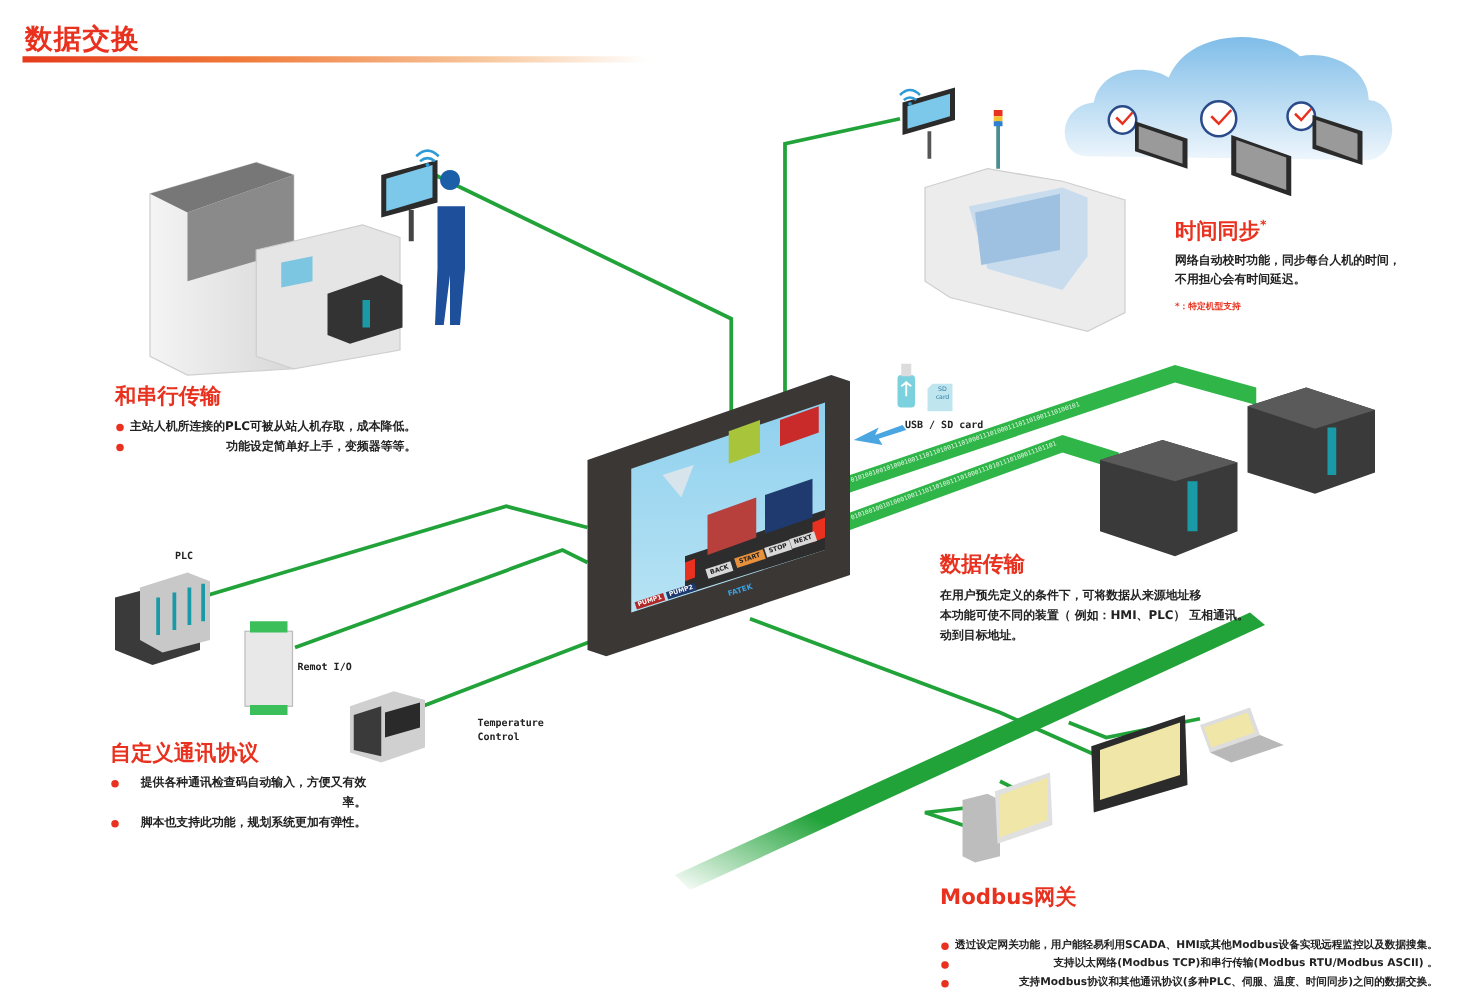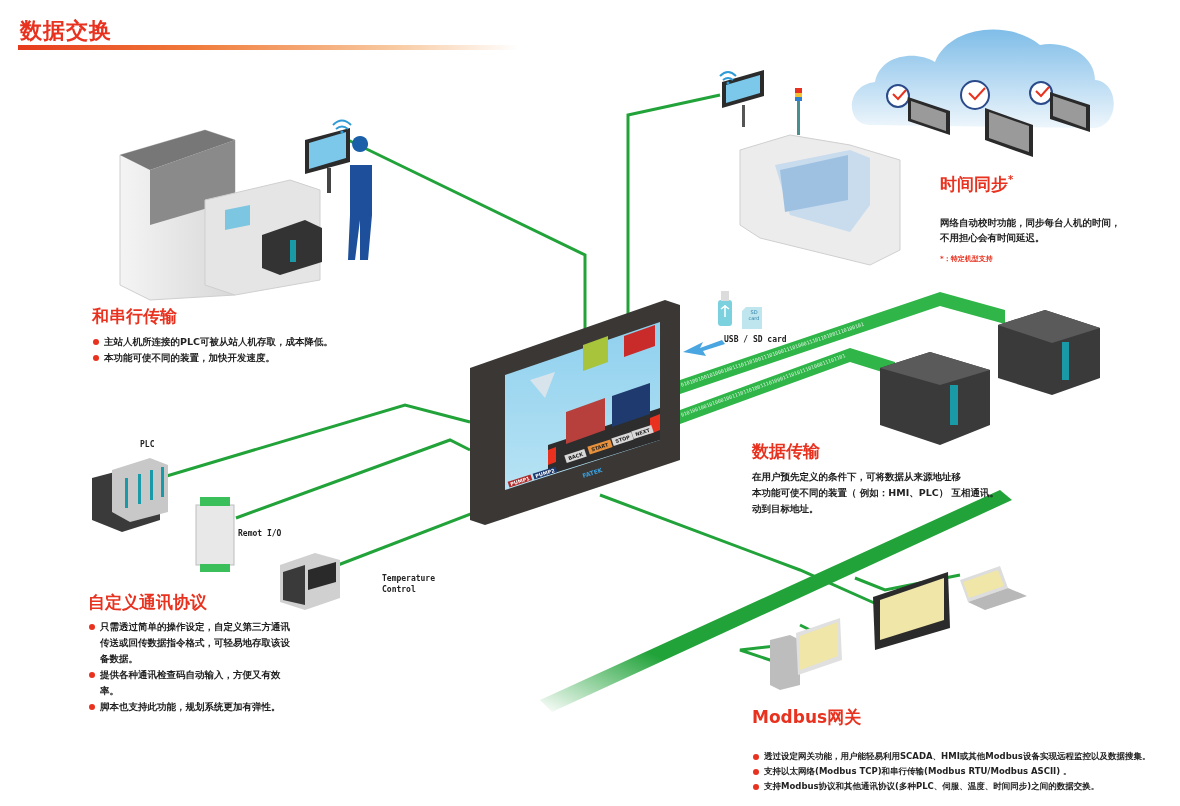--- a/index.html
+++ b/index.html
@@ -5,21 +5,21 @@
   * { margin:0; padding:0; box-sizing:border-box; }
   body { width:1180px; height:806px; background:#ffffff; position:relative; overflow:hidden;
          font-family:"DejaVu Sans", sans-serif; color:#222; }
   .abs { position:absolute; }
   .page-title { left:20px; top:16px; font-size:22px; font-weight:bold; color:#e8321f; letter-spacing:1px; }
   .title-bar { left:18px; top:45px; width:500px; height:5px;
                background:linear-gradient(to right,#e63a1c 0%, #f07a3a 35%, #f8c9a0 75%, rgba(255,255,255,0) 100%); }
   .sec-title { font-size:17px; font-weight:bold; color:#e8321f; white-space:nowrap; }
   .sec-title sup { font-size:10px; }
   .bul { list-style:none; font-size:9.5px; font-weight:bold; color:#222; line-height:16px; }
-  .bul li { position:relative; padding-left:12px; }
+  .bul li { position:relative; padding-left:12px;text-align:right; }
   .bul li::before { content:""; position:absolute; left:1px; top:5px; width:6px; height:6px; border-radius:50%; background:#e8321f; }
   .para { font-size:9.5px; font-weight:bold; color:#222; line-height:16px; }
   .note { font-size:7px; font-weight:bold; color:#e8321f; }
   .lbl { font-family:"DejaVu Sans Mono", monospace; font-size:8px; font-weight:bold; color:#222; line-height:11px; white-space:nowrap; }
   svg.net { position:absolute; left:0; top:0; }
 </style>
 </head>
 <body>
 
 <div class="abs page-title">数据交换</div>
@@ -219,48 +219,47 @@
 <div class="abs lbl" style="left:238px; top:528px;">Remot I/O</div>
 <div class="abs lbl" style="left:340px; top:573px;margin-left:42px;">
   <div>Temperature</div>
   <div>Control</div>
 </div>
 
 <div class="abs" style="left:92px; top:305px;">
   <div class="sec-title">和串行传输</div>
   <ul class="bul" style="margin-top:6px;">
     <li>主站人机所连接的PLC可被从站人机存取，成本降低。</li>
-    <li>本功能可使不同的装置，加快开发速度。</li>
+    <li>功能设定简单好上手，变频器等等。</li>
   </ul>
 </div>
 
 <div class="abs" style="left:940px; top:173px;">
   <div class="sec-title">
     <span>时间同步</span><sup>*</sup>
   </div>
-  <div class="para" style="margin-top:19px; line-height:15px;">
+  <div class="para" style="margin-top:5px; line-height:15px;">
     <div>网络自动校时功能，同步每台人机的时间，</div>
     <div>不用担心会有时间延迟。</div>
   </div>
   <div class="note" style="margin-top:9px;">*：特定机型支持</div>
 </div>
 
 <div class="abs" style="left:752px; top:440px;">
   <div class="sec-title">数据传输</div>
   <div class="para" style="margin-top:6px;">
     <div>在用户预先定义的条件下，可将数据从来源地址移</div>
     <div>本功能可使不同的装置（ 例如：HMI、PLC） 互相通讯。</div>
     <div>动到目标地址。</div>
   </div>
 </div>
 
 <div class="abs" style="left:88px; top:591px; width:205px;">
   <div class="sec-title">自定义通讯协议</div>
   <ul class="bul" style="margin-top:5px;">
-    <li>只需透过简单的操作设定，自定义第三方通讯传送或回传数据指令格式，可轻易地存取该设备数据。</li>
     <li>提供各种通讯检查码自动输入，方便又有效率。</li>
     <li>脚本也支持此功能，规划系统更加有弹性。</li>
   </ul>
 </div>
 
 <div class="abs" style="left:752px; top:706px;">
   <div class="sec-title">Modbus网关</div>
   <ul class="bul" style="margin-top:20px; font-size:8.5px; line-height:15px;">
     <li>透过设定网关功能，用户能轻易利用SCADA、HMI或其他Modbus设备实现远程监控以及数据搜集。</li>
     <li>支持以太网络(Modbus TCP)和串行传输(Modbus RTU/Modbus ASCII) 。</li>

